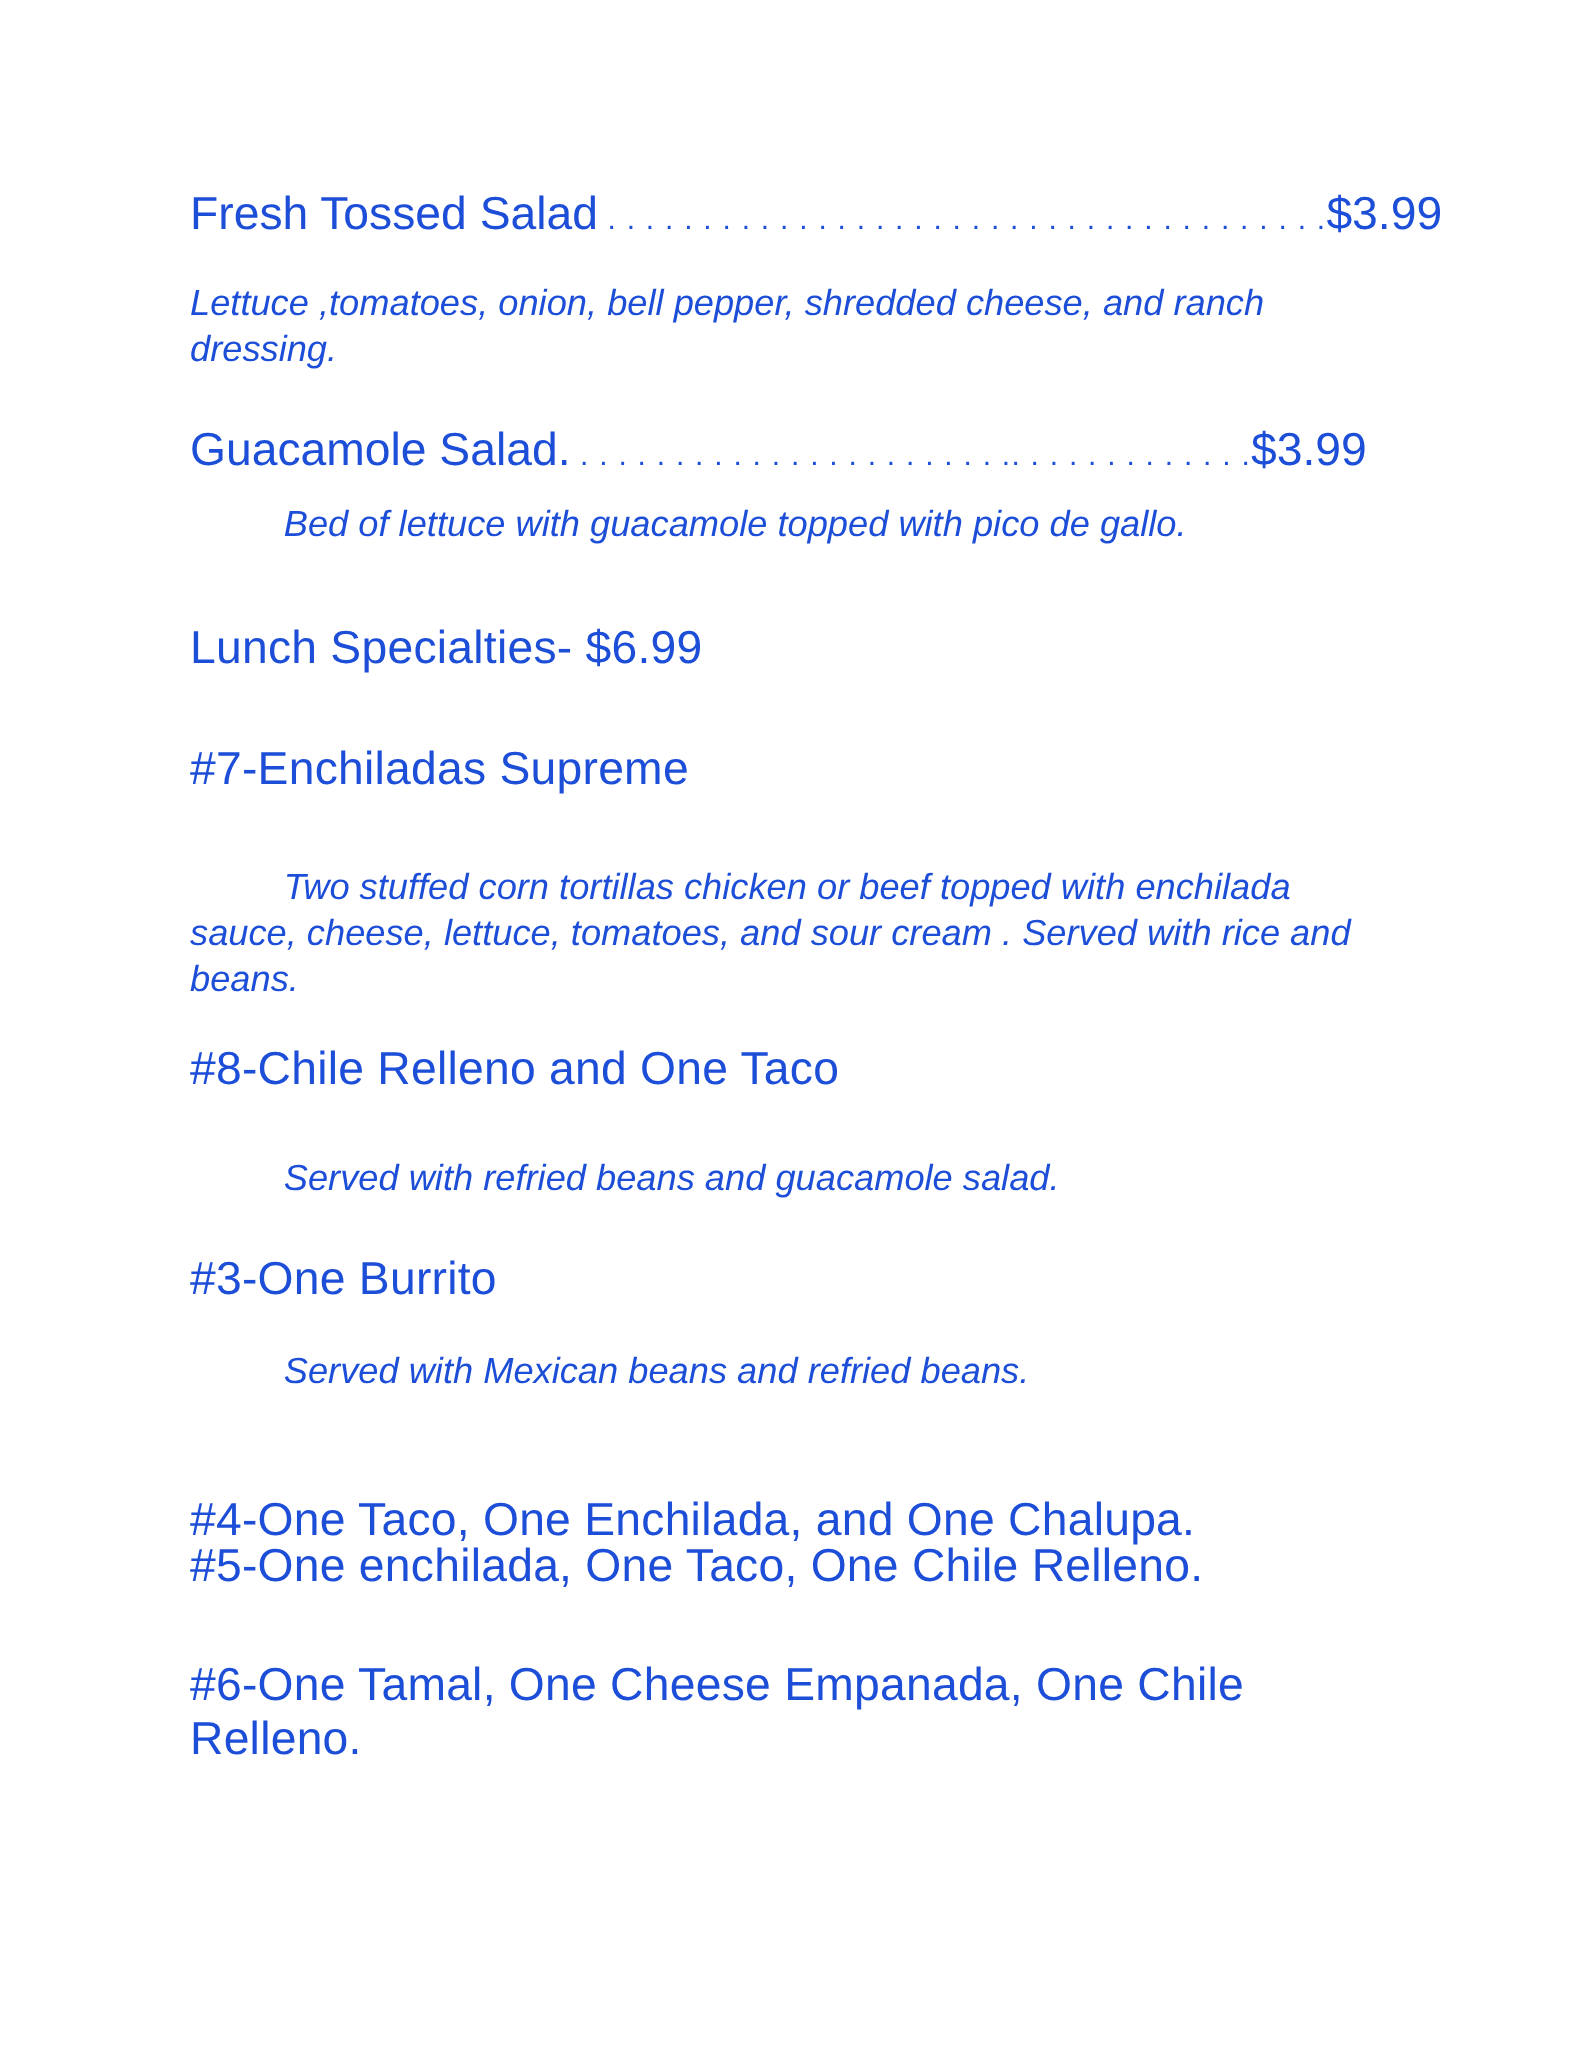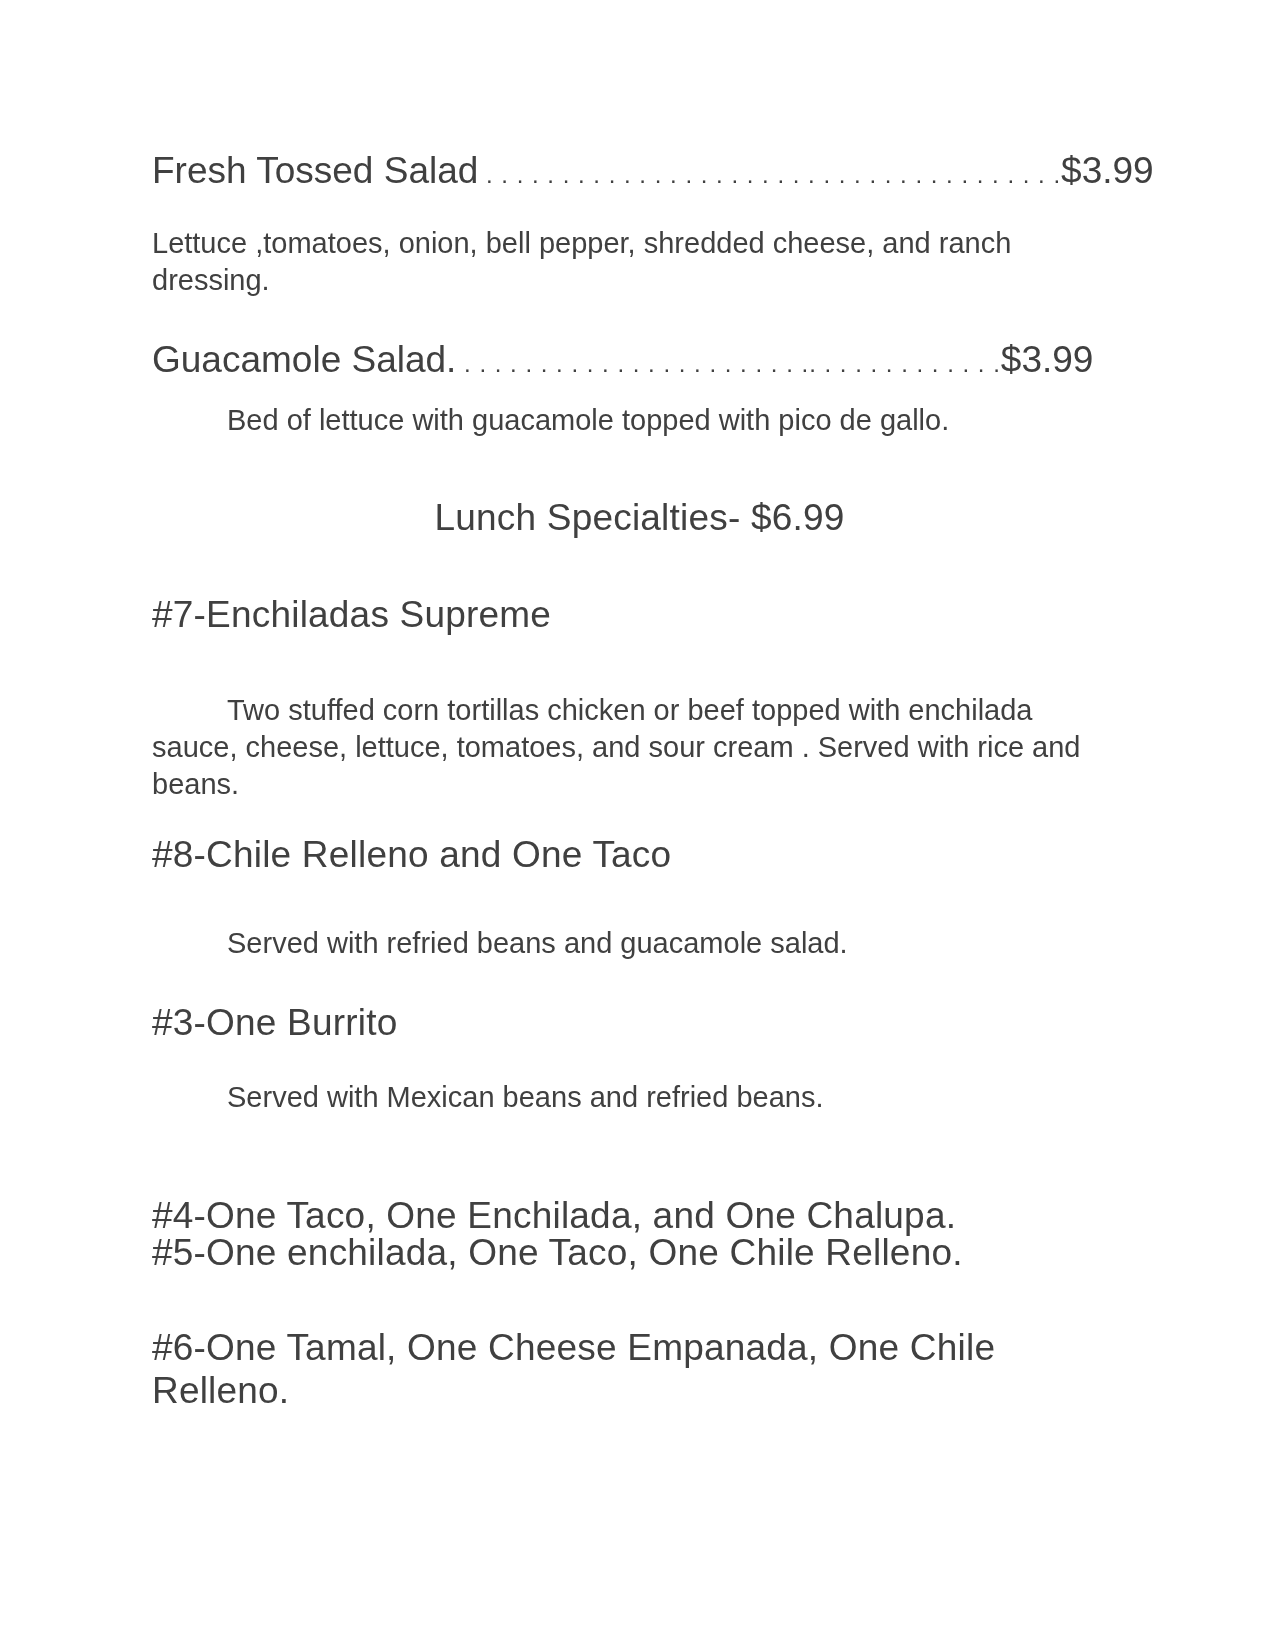--- a/index.html
+++ b/index.html
@@ -6,43 +6,44 @@
     margin: 0;
     padding: 0;
     background: #ffffff;
   }
   .page {
     position: relative;
     width: 1275px;
     height: 1650px;
     background: #ffffff;
     font-family: "Liberation Sans", "DejaVu Sans", sans-serif;
-    color: #404040;
+    color: #1d4ed8;
     overflow: hidden;
   }
   .block {
     position: absolute;
     left: 152px;
     width: 975px;
   }
   .h {
     font-size: 37px;
     line-height: 43px;
     letter-spacing: 0.2px;
   }
   .body-text {
     font-size: 29px;
     line-height: 37px;
     width: 960px;
+    font-style: italic;
   }
   .indent {
     text-indent: 75px;
   }
   .center {
-    text-align: center;
+    text-align: left;
   }
   .menu-line {
     font-size: 37px;
     line-height: 43px;
     white-space: nowrap;
   }
   .leader {
     font-size: 24px;
     letter-spacing: 1px;
   }

